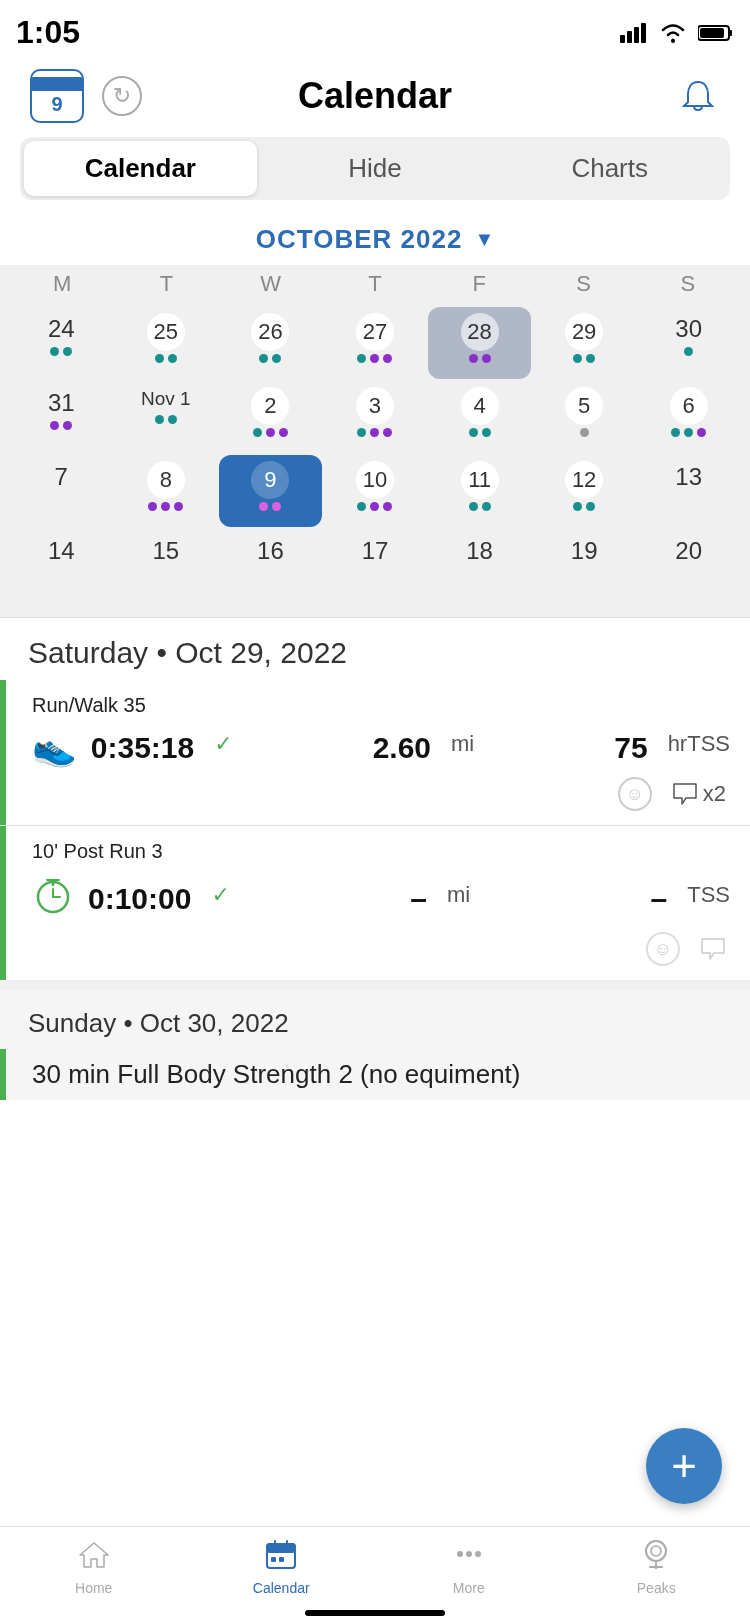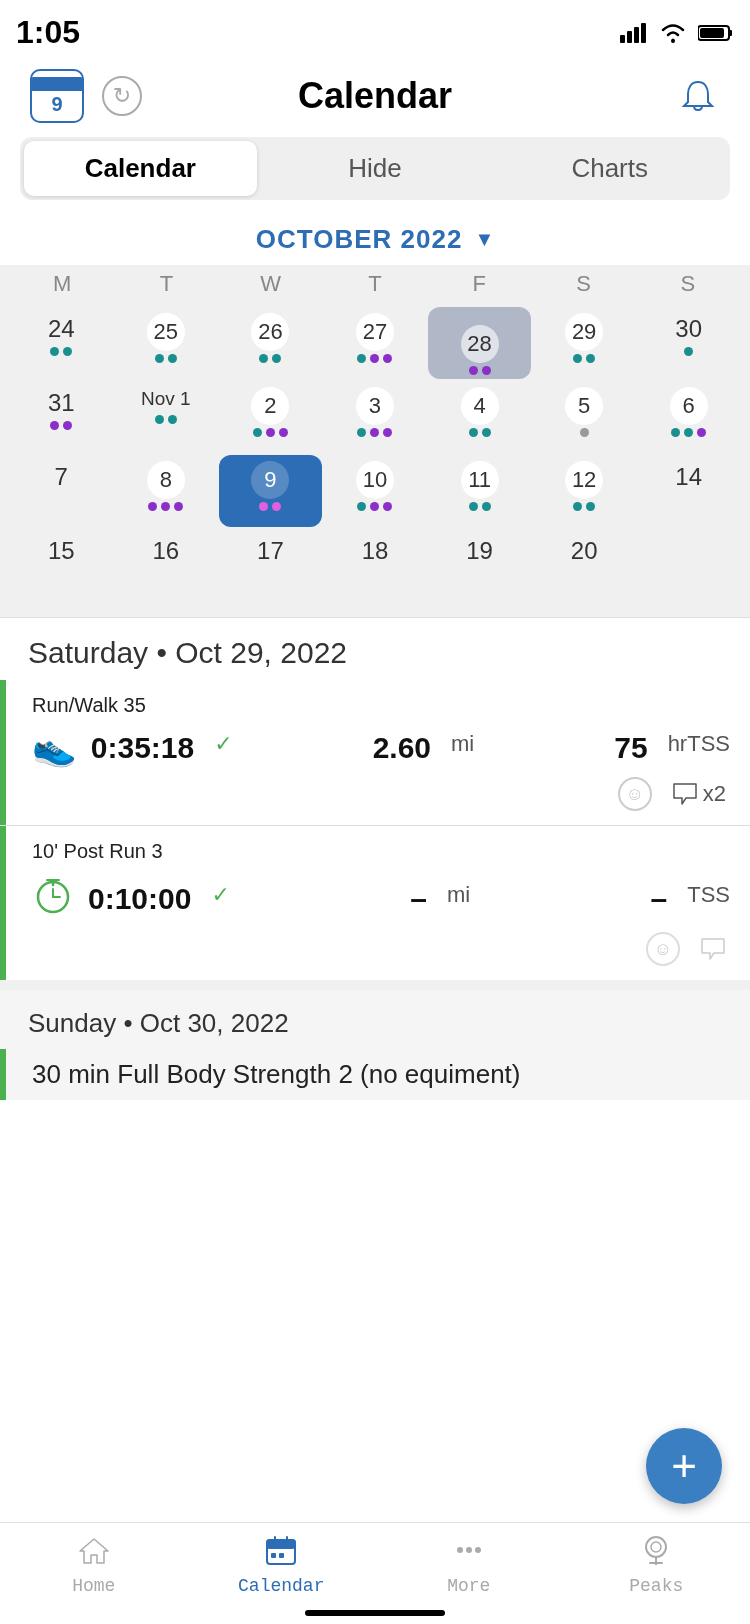--- a/index.html
+++ b/index.html
@@ -192,21 +192,20 @@
       align-items: center;
       justify-content: center;
       font-size: 22px;
     }
     .cal-cell.selected .date-num {
       color: #fff;
       background: rgba(255,255,255,0.25);
     }
     .cal-cell.today-highlight .date-num {
       background: rgba(255,255,255,0.5);
-      margin-top: 12px;
     }
     .dots {
       display: flex;
       gap: 4px;
       margin-top: 3px;
       flex-wrap: wrap;
       justify-content: center;
     }
     .dot {
       width: 9px;
@@ -369,23 +368,22 @@
       min-width: 100px;
     }
     .nav-icon {
       font-size: 30px;
       color: #aaa;
     }
     .nav-icon.active {
       color: #2d6db5;
     }
     .nav-label {
-      font-size: 18px;
+      font-size: 14px;
       color: #aaa;
-      font-family: Liberation Mono, monospace;
     }
     .nav-label.active {
       color: #2d6db5;
     }
     .home-indicator {
       position: fixed;
       bottom: 8px;
       left: 50%;
       transform: translateX(-50%);
       width: 140px;
@@ -606,20 +604,24 @@
           <span class="dot teal"></span>
           <span class="dot teal"></span>
         </div>
     </div>
     <div class="cal-cell">
       <span class="date-num circle">12</span>
       <div class="dots">
           <span class="dot teal"></span>
           <span class="dot teal"></span>
         </div>
+    </div>
+    <div class="cal-cell">
+      <span class="date-num">13</span>
+      <div class="dots"></div>
     </div>
 
     <div class="cal-cell">
       <span class="date-num">14</span>
     </div>
     <div class="cal-cell">
       <span class="date-num">15</span>
     </div>
     <div class="cal-cell">
       <span class="date-num">16</span>

